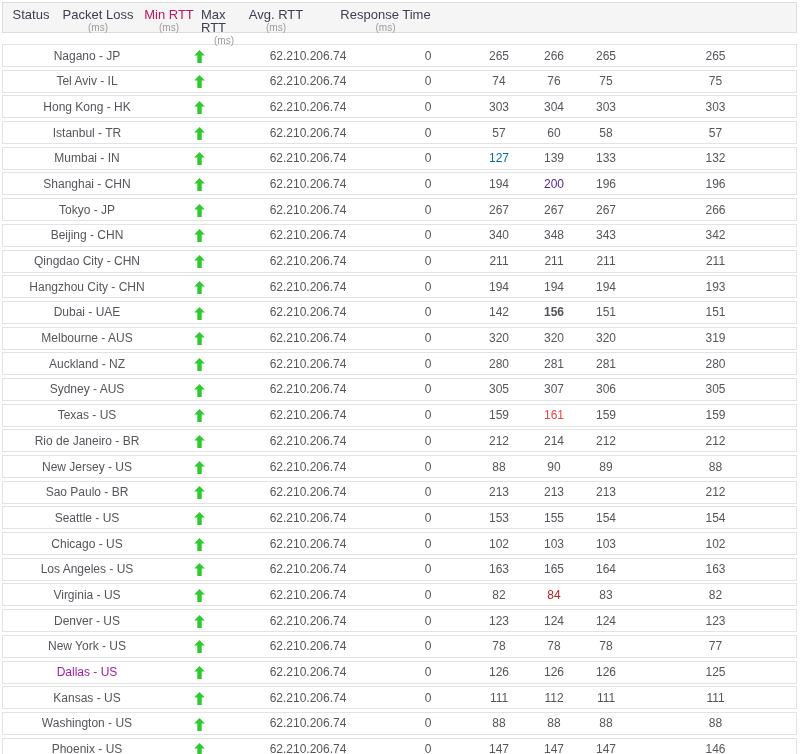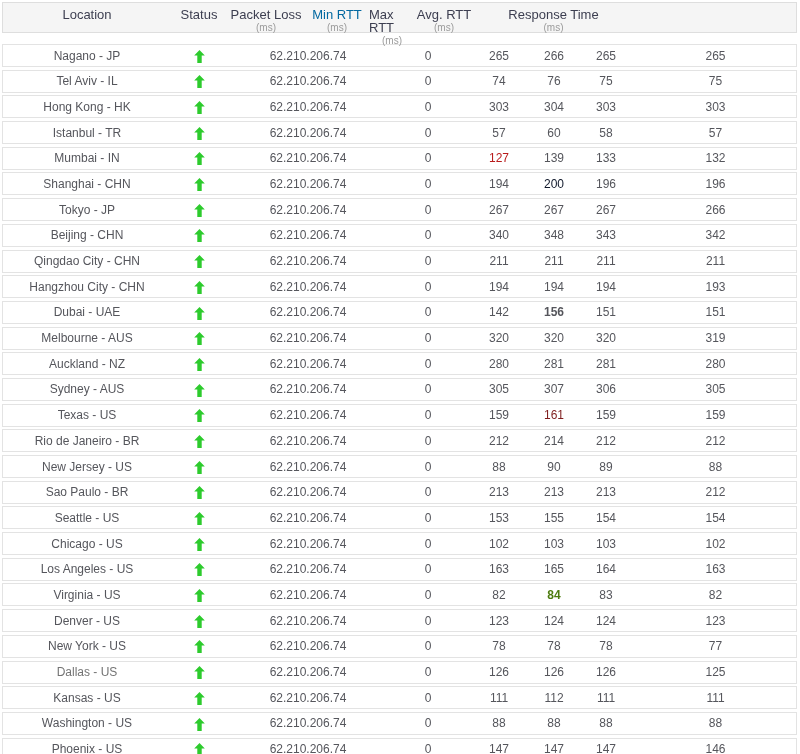--- a/index.html
+++ b/index.html
@@ -73,38 +73,34 @@
     display: inline-block;
     line-height: 0;
     vertical-align: middle;
   }
 </style>
 </head>
 <body>
 
 <div class="table-wrap">
   <div class="thead" id="thead" style="background: rgb(245, 245, 245);">
-  <div class="hcell c-location">
-    <span class="hlabel" style="color: rgb(60, 62, 80);">Location</span>
-    <span class="hunit" style="color: rgb(155, 155, 155);"></span>
-  </div>
 
   <div class="hcell c-status">
     <span class="hlabel" style="color: rgb(60, 62, 80);">Status</span>
     <span class="hunit" style="color: rgb(155, 155, 155);"></span>
   </div>
 
 
   <div class="hcell c-packet">
     <span class="hlabel" style="color: rgb(60, 62, 80);">Packet Loss</span>
     <span class="hunit" style="color: rgb(155, 155, 155);">(ms)</span>
   </div>
 
   <div class="hcell c-min">
-    <span class="hlabel" style="color: #0369a1;">Min RTT</span>
+    <span class="hlabel" style="color: #be185d;">Min RTT</span>
     <span class="hunit" style="color: rgb(155, 155, 155);">(ms)</span>
   </div>
 
   <div class="hcell c-max">
     <span class="hlabel" style="color: rgb(60, 62, 80);">Max RTT</span>
     <span class="hunit" style="color: rgb(155, 155, 155);">(ms)</span>
   </div>
 
   <div class="hcell c-avg">
     <span class="hlabel" style="color: rgb(60, 62, 80);">Avg. RTT</span>
@@ -189,39 +185,39 @@
     <div class="cell c-location" style="color: rgb(85, 86, 92);">Mumbai - IN</div>
     <div class="cell c-status" style="color: rgb(85, 86, 92);">
       <span class="status-arrow">
         <svg width="11" height="13" viewBox="0 0 11 13" xmlns="http://www.w3.org/2000/svg">
           <path class="arrow-path" d="M5.5 0 L10.8 5.6 H7.7 V13 H3.3 V5.6 H0.2 Z" fill="#2dcb2d"></path>
         </svg>
       </span>
     </div>
     <div class="cell c-ip" style="color: rgb(85, 86, 92);">62.210.206.74</div>
     <div class="cell c-packet" style="color: rgb(85, 86, 92);">0</div>
-    <div class="cell c-min" style="color: #b91c1c;">127</div>
+    <div class="cell c-min" style="color: #0369a1;">127</div>
     <div class="cell c-max" style="color: rgb(85, 86, 92);">139</div>
     <div class="cell c-avg" style="color: rgb(85, 86, 92);">133</div>
     <div class="cell c-resp" style="color: rgb(85, 86, 92);">132</div>
   </div>
 
   <div class="row" style="border-color: rgb(227, 227, 227);">
     <div class="cell c-location" style="color: rgb(85, 86, 92);">Shanghai - CHN</div>
     <div class="cell c-status" style="color: rgb(85, 86, 92);">
       <span class="status-arrow">
         <svg width="11" height="13" viewBox="0 0 11 13" xmlns="http://www.w3.org/2000/svg">
           <path class="arrow-path" d="M5.5 0 L10.8 5.6 H7.7 V13 H3.3 V5.6 H0.2 Z" fill="#2dcb2d"></path>
         </svg>
       </span>
     </div>
     <div class="cell c-ip" style="color: rgb(85, 86, 92);">62.210.206.74</div>
     <div class="cell c-packet" style="color: rgb(85, 86, 92);">0</div>
     <div class="cell c-min" style="color: rgb(85, 86, 92);">194</div>
-    <div class="cell c-max" style="color: #0f172a; text-align: center;">200</div>
+    <div class="cell c-max" style="color: #4c1d95; text-align: center;">200</div>
     <div class="cell c-avg" style="color: rgb(85, 86, 92);">196</div>
     <div class="cell c-resp" style="color: rgb(85, 86, 92);">196</div>
   </div>
 
   <div class="row" style="border-color: rgb(227, 227, 227);">
     <div class="cell c-location" style="color: rgb(85, 86, 92);">Tokyo - JP</div>
     <div class="cell c-status" style="color: rgb(85, 86, 92);">
       <span class="status-arrow">
         <svg width="11" height="13" viewBox="0 0 11 13" xmlns="http://www.w3.org/2000/svg">
           <path class="arrow-path" d="M5.5 0 L10.8 5.6 H7.7 V13 H3.3 V5.6 H0.2 Z" fill="#2dcb2d"></path>
@@ -360,21 +356,21 @@
     <div class="cell c-status" style="color: rgb(85, 86, 92);">
       <span class="status-arrow">
         <svg width="11" height="13" viewBox="0 0 11 13" xmlns="http://www.w3.org/2000/svg">
           <path class="arrow-path" d="M5.5 0 L10.8 5.6 H7.7 V13 H3.3 V5.6 H0.2 Z" fill="#2dcb2d"></path>
         </svg>
       </span>
     </div>
     <div class="cell c-ip" style="color: rgb(85, 86, 92);">62.210.206.74</div>
     <div class="cell c-packet" style="color: rgb(85, 86, 92);">0</div>
     <div class="cell c-min" style="color: rgb(85, 86, 92);">159</div>
-    <div class="cell c-max" style="color: #7f1d1d;">161</div>
+    <div class="cell c-max" style="color: #ef4444;">161</div>
     <div class="cell c-avg" style="color: rgb(85, 86, 92);">159</div>
     <div class="cell c-resp" style="color: rgb(85, 86, 92);">159</div>
   </div>
 
   <div class="row" style="border-color: rgb(227, 227, 227);">
     <div class="cell c-location" style="color: rgb(85, 86, 92);">Rio de Janeiro - BR</div>
     <div class="cell c-status" style="color: rgb(85, 86, 92);">
       <span class="status-arrow">
         <svg width="11" height="13" viewBox="0 0 11 13" xmlns="http://www.w3.org/2000/svg">
           <path class="arrow-path" d="M5.5 0 L10.8 5.6 H7.7 V13 H3.3 V5.6 H0.2 Z" fill="#2dcb2d"></path>
@@ -479,21 +475,21 @@
     <div class="cell c-status" style="color: rgb(85, 86, 92);">
       <span class="status-arrow">
         <svg width="11" height="13" viewBox="0 0 11 13" xmlns="http://www.w3.org/2000/svg">
           <path class="arrow-path" d="M5.5 0 L10.8 5.6 H7.7 V13 H3.3 V5.6 H0.2 Z" fill="#2dcb2d"></path>
         </svg>
       </span>
     </div>
     <div class="cell c-ip" style="color: rgb(85, 86, 92);">62.210.206.74</div>
     <div class="cell c-packet" style="color: rgb(85, 86, 92);">0</div>
     <div class="cell c-min" style="color: rgb(85, 86, 92);">82</div>
-    <div class="cell c-max" style="color: #4d7c0f; font-weight: bold;">84</div>
+    <div class="cell c-max" style="color: #b91c1c;">84</div>
     <div class="cell c-avg" style="color: rgb(85, 86, 92);">83</div>
     <div class="cell c-resp" style="color: rgb(85, 86, 92);">82</div>
   </div>
 
   <div class="row" style="border-color: rgb(227, 227, 227);">
     <div class="cell c-location" style="color: rgb(85, 86, 92);">Denver - US</div>
     <div class="cell c-status" style="color: rgb(85, 86, 92);">
       <span class="status-arrow">
         <svg width="11" height="13" viewBox="0 0 11 13" xmlns="http://www.w3.org/2000/svg">
           <path class="arrow-path" d="M5.5 0 L10.8 5.6 H7.7 V13 H3.3 V5.6 H0.2 Z" fill="#2dcb2d"></path>
@@ -519,21 +515,21 @@
     </div>
     <div class="cell c-ip" style="color: rgb(85, 86, 92);">62.210.206.74</div>
     <div class="cell c-packet" style="color: rgb(85, 86, 92);">0</div>
     <div class="cell c-min" style="color: rgb(85, 86, 92);">78</div>
     <div class="cell c-max" style="color: rgb(85, 86, 92);">78</div>
     <div class="cell c-avg" style="color: rgb(85, 86, 92);">78</div>
     <div class="cell c-resp" style="color: rgb(85, 86, 92);">77</div>
   </div>
 
   <div class="row" style="border-color: rgb(227, 227, 227);">
-    <div class="cell c-location" style="color: #737373;">Dallas - US</div>
+    <div class="cell c-location" style="color: #a21caf;">Dallas - US</div>
     <div class="cell c-status" style="color: rgb(85, 86, 92);">
       <span class="status-arrow">
         <svg width="11" height="13" viewBox="0 0 11 13" xmlns="http://www.w3.org/2000/svg">
           <path class="arrow-path" d="M5.5 0 L10.8 5.6 H7.7 V13 H3.3 V5.6 H0.2 Z" fill="#2dcb2d"></path>
         </svg>
       </span>
     </div>
     <div class="cell c-ip" style="color: rgb(85, 86, 92);">62.210.206.74</div>
     <div class="cell c-packet" style="color: rgb(85, 86, 92);">0</div>
     <div class="cell c-min" style="color: rgb(85, 86, 92);">126</div>

